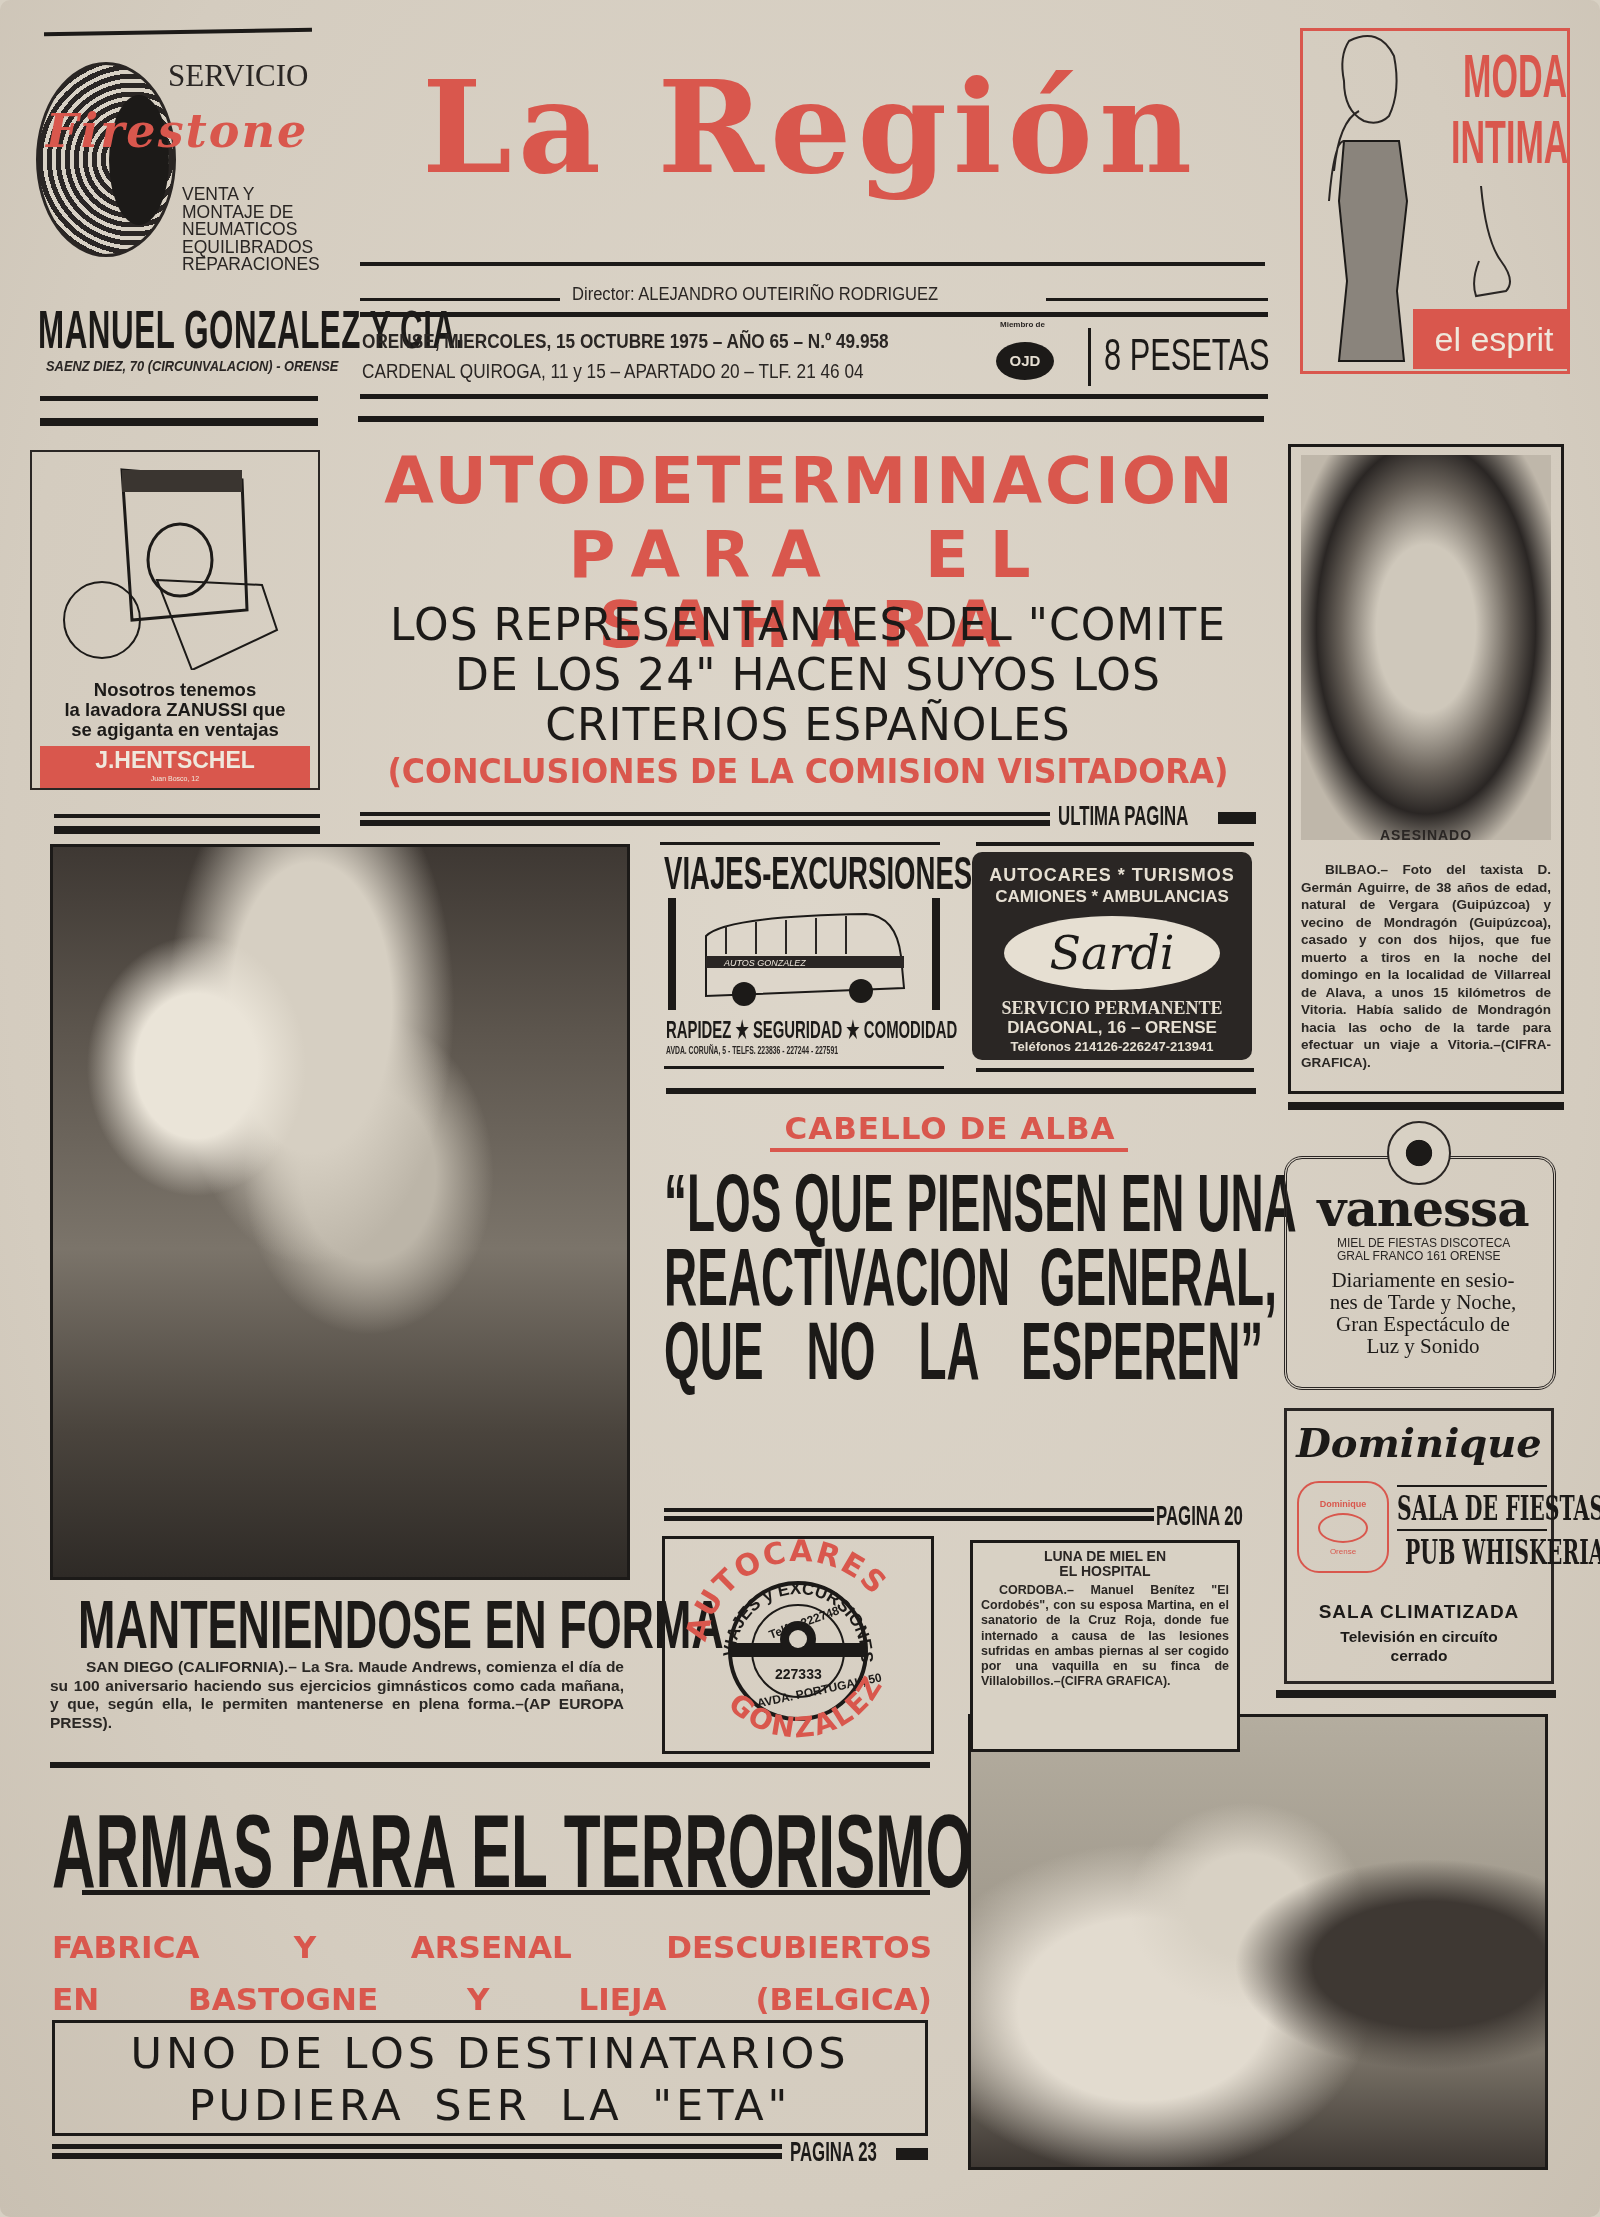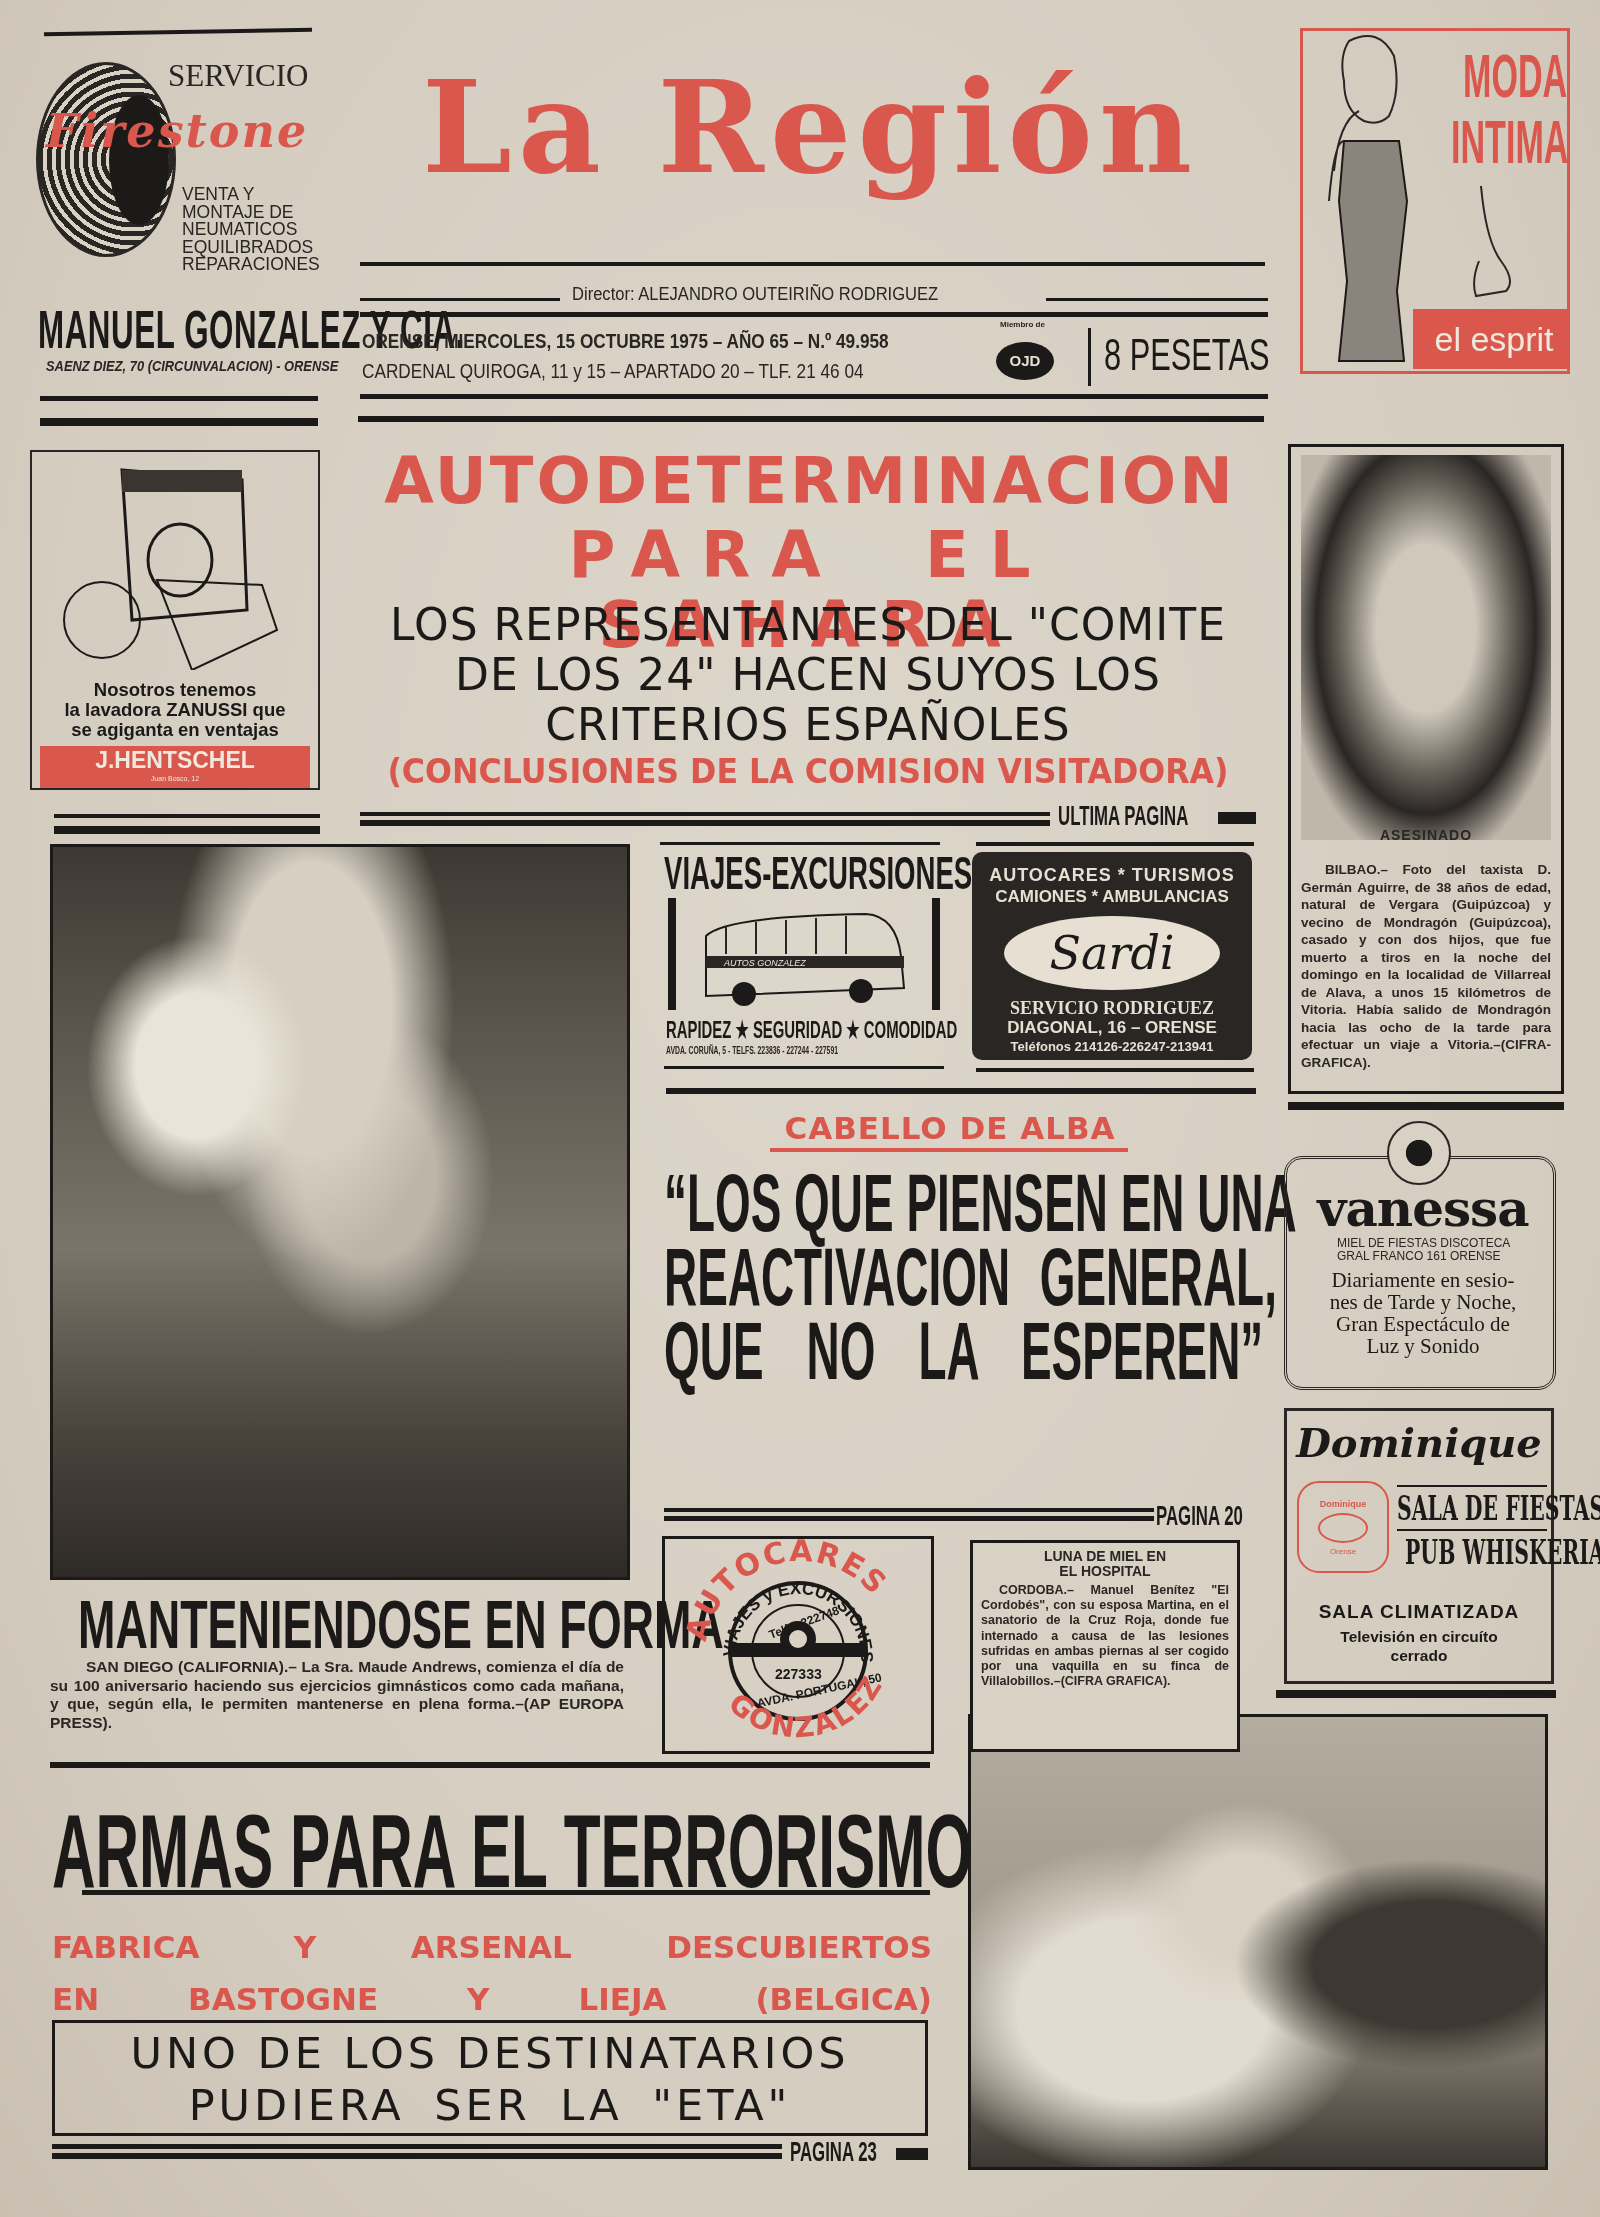--- a/index.html
+++ b/index.html
@@ -6,20 +6,21 @@
   html, body { width: 1600px; height: 2217px; overflow: hidden; }
   body {
     background: #d8d1c4;
     font-family: "Liberation Sans", sans-serif;
     color: #1c1a18;
     position: relative;
   }
   .page {
     position: absolute; left: 0; top: 0; width: 1600px; height: 2217px;
     background: radial-gradient(ellipse at 50% 40%, #ddd6ca 0%, #d4ccbf 70%, #c9c0b2 100%);
+    border-radius: 10px;
   }
   .abs { position: absolute; }
   .redbg { background: #d9574d; }
   .rule { position: absolute; background: #1c1a18; }
   .photo {
     position: absolute;
     border: 3px solid #1c1a18;
   }
   .bodytxt { font-size: 14.5px; line-height: 18px; text-align: justify; font-weight: 700; color: #2a2724; }
 
@@ -170,21 +171,21 @@
     <div class="abs condensed-black" style="left:666px;top:1016px;font-size:24px;line-height:28px;transform:scaleX(0.62);">RAPIDEZ ★ SEGURIDAD ★ COMODIDAD</div>
     <div class="abs" style="left:666px;top:1044px;font-size:11px;font-weight:700;color:#2a2624;white-space:nowrap;transform:scaleX(0.62);transform-origin:left top;">AVDA. CORUÑA, 5 - TELFS. 223836 - 227244 - 227591</div>
     <div class="rule" style="left:664px;top:1066px;width:280px;height:3px;"></div>
   </div>
 
   <div class="rule" style="left:976px;top:842px;width:278px;height:4px;"></div>
   <div class="abs" style="left:972px;top:852px;width:280px;height:208px;background:#2a2624;border-radius:10px;">
     <div style="position:absolute;left:0;top:12px;width:280px;text-align:center;color:#e6dfd2;font-size:18px;font-weight:700;line-height:22px;letter-spacing:1px;">AUTOCARES * TURISMOS</div>
     <div style="position:absolute;left:0;top:34px;width:280px;text-align:center;color:#e6dfd2;font-size:17px;font-weight:700;line-height:22px;">CAMIONES * AMBULANCIAS</div>
     <div style="position:absolute;left:32px;top:64px;width:216px;height:74px;border-radius:50%;background:#e6dfd2;text-align:center;font-family:'DejaVu Serif',serif;font-style:italic;font-size:46px;line-height:74px;color:#1c1a18;">Sardi</div>
-    <div style="position:absolute;left:0;top:146px;width:280px;text-align:center;color:#e6dfd2;font-family:'Liberation Serif',serif;font-size:18px;font-weight:700;line-height:20px;">SERVICIO RODRIGUEZ</div>
+    <div style="position:absolute;left:0;top:146px;width:280px;text-align:center;color:#e6dfd2;font-family:'Liberation Serif',serif;font-size:18px;font-weight:700;line-height:20px;">SERVICIO PERMANENTE</div>
     <div style="position:absolute;left:0;top:166px;width:280px;text-align:center;color:#e6dfd2;font-size:17px;font-weight:700;line-height:20px;">DIAGONAL, 16 – ORENSE</div>
     <div style="position:absolute;left:0;top:186px;width:280px;text-align:center;color:#e6dfd2;font-size:13px;font-weight:700;line-height:18px;">Teléfonos 214126-226247-213941</div>
   </div>
   <div class="rule" style="left:976px;top:1068px;width:278px;height:4px;"></div>
   <div class="rule" style="left:666px;top:1088px;width:590px;height:6px;"></div>
 
   <div class="abs wide-red" style="left:650px;top:1110px;width:600px;text-align:center;font-size:31px;line-height:36px;letter-spacing:1px;">CABELLO DE ALBA</div>
   <div class="abs redbg" style="left:770px;top:1148px;width:358px;height:4px;"></div>
   <div class="abs condensed-black" style="left:664px;top:1166px;font-size:82px;line-height:74px;transform:scaleX(0.56);">
     <div>“LOS QUE PIENSEN EN UNA</div>

